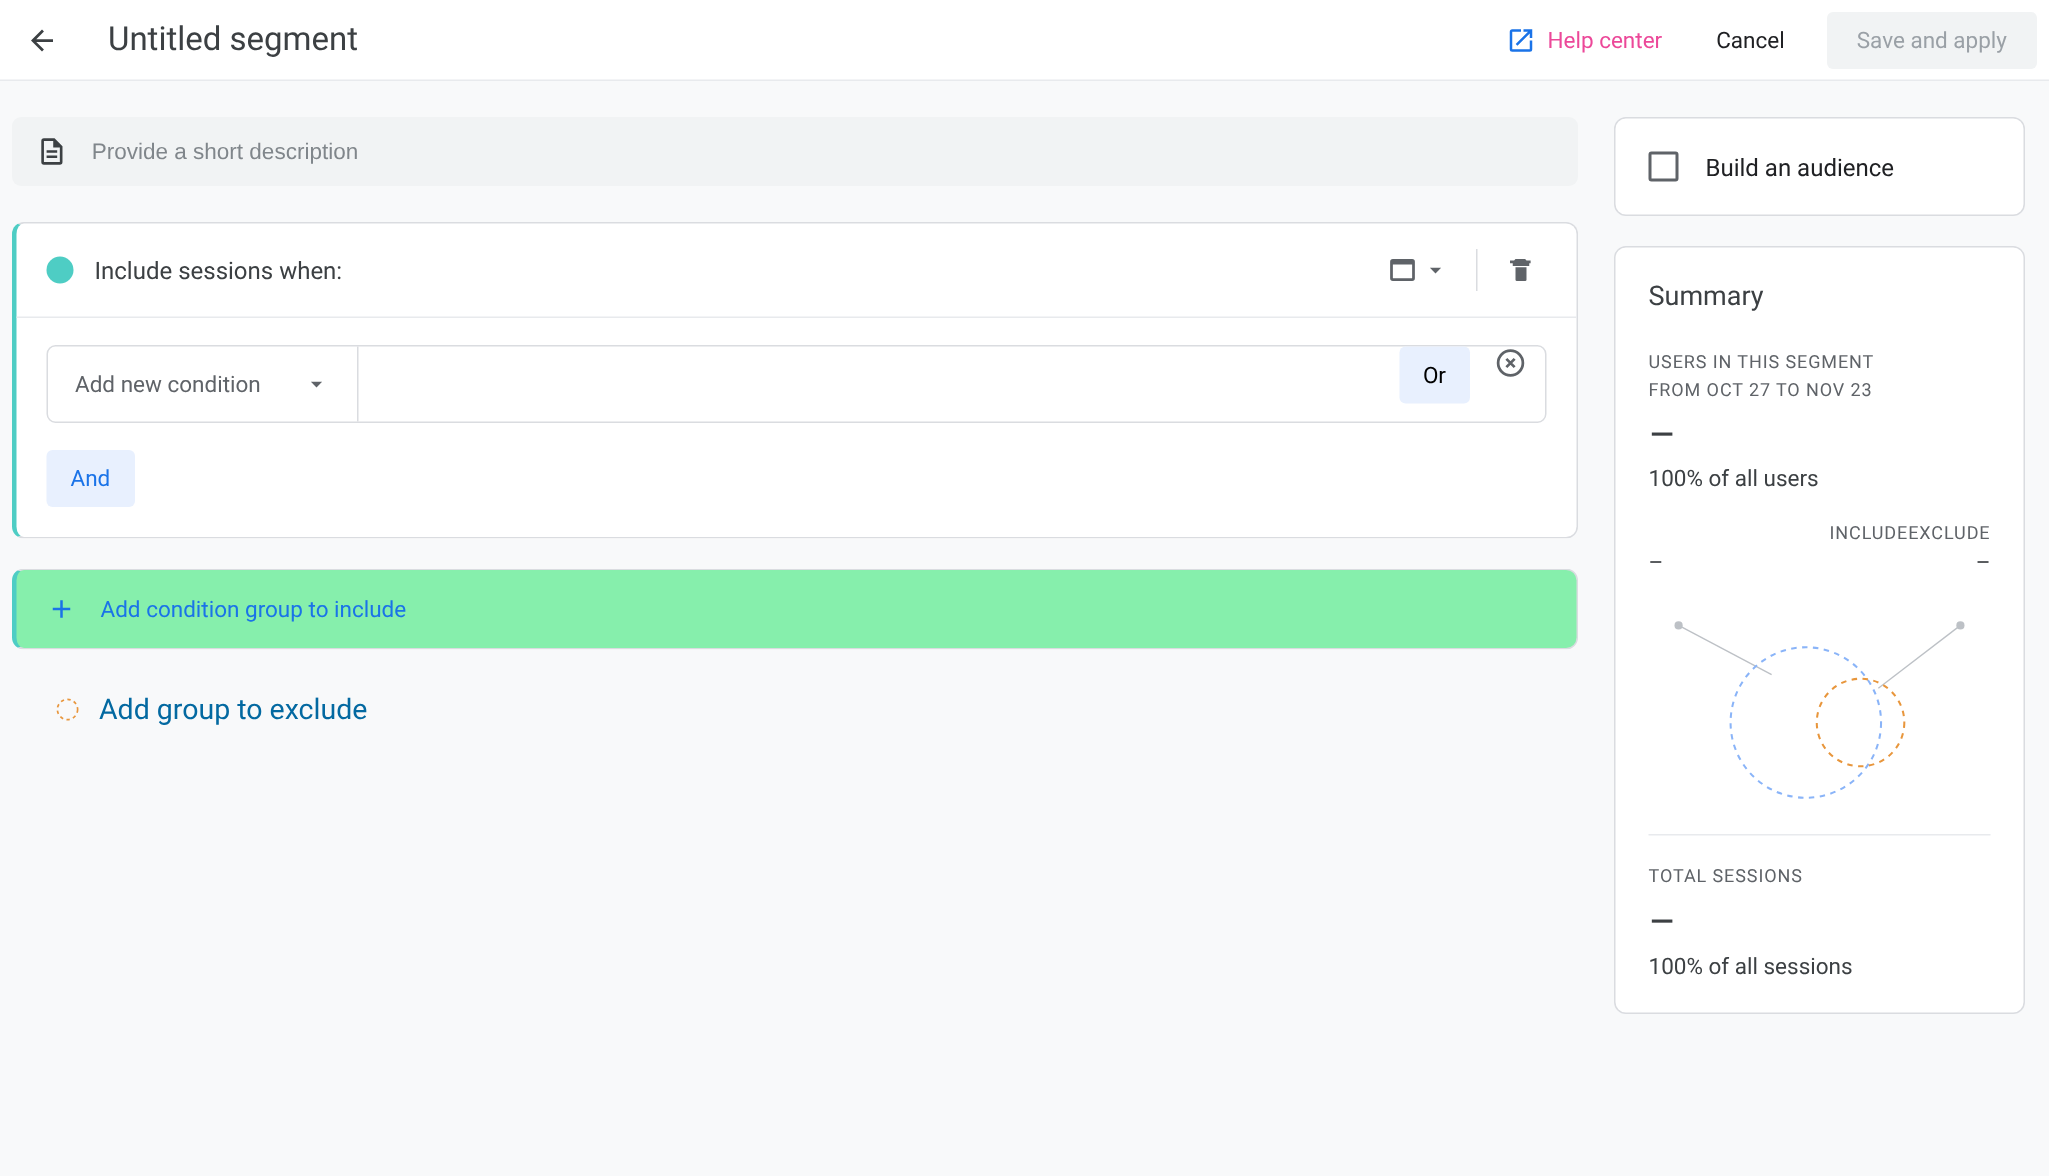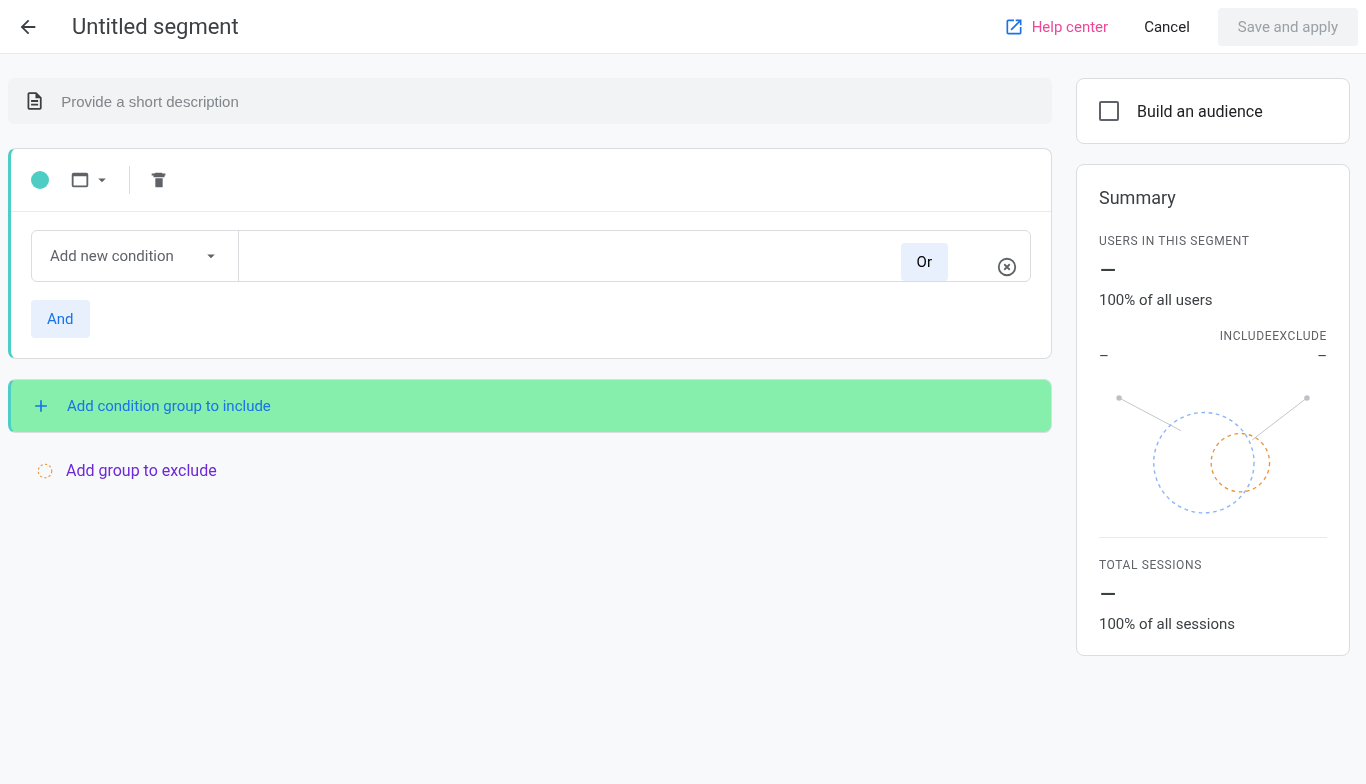--- a/index.html
+++ b/index.html
@@ -126,24 +126,23 @@
 }
 .header-divider {
   width: 1px;
   height: 28px;
   background: #dadce0;
   margin: 0 12px;
 }
 .card-body { padding: 18px 20px 20px; }
 .cond-row {
   display: flex;
-  align-items: flex-end;
+  align-items: flex-start;
   border: 1px solid #dadce0;
   border-radius: 6px;
-  gap: 32px;
 }
 .add-cond {
   display: flex;
   align-items: center;
   padding: 16px 18px;
   color: #5f6368;
   cursor: pointer;
   font-size: 15px;
   border-right: 1px solid #dadce0;
 }
@@ -183,22 +182,22 @@
   align-items: center;
   color: #1a73e8;
   font-size: 15px;
   cursor: pointer;
   margin-bottom: 28px;
 }
 .add-group-card svg { margin-right: 16px; }
 .exclude-link {
   display: flex;
   align-items: center;
-  color: #6d28d9;
-  font-size: 16px;
+  color: #0369a1;
+  font-size: 19px;
   cursor: pointer;
   padding-left: 28px;
 }
 .exclude-circle {
   width: 18px;
   height: 18px;
   margin-right: 12px;
 }
 .side-card {
   background: #fff;
@@ -299,20 +298,21 @@
     <div class="desc-bar">
       <svg width="22" height="22" viewBox="0 0 24 24" fill="#3c4043">
           <path d="M14 2H6a2 2 0 00-2 2v16a2 2 0 002 2h12a2 2 0 002-2V8l-6-6zm4 18H6V4h7v5h5v11zM8 15h8v2H8v-2zm0-4h8v2H8v-2z"></path>
         </svg>
       <input class="desc-input" placeholder="Provide a short description" style="">
     </div>
 
     <div class="card">
       <div class="card-header">
         <div class="teal-dot"></div>
+        <div class="card-title">Include sessions when:</div>
         <div class="icon-btn">
           <svg width="22" height="22" viewBox="0 0 24 24" fill="#5f6368">
               <path d="M19 4H5a2 2 0 00-2 2v12a2 2 0 002 2h14a2 2 0 002-2V6a2 2 0 00-2-2zm0 14H5V8h14v10z"></path>
             </svg>
           <svg width="18" height="18" viewBox="0 0 24 24" fill="#5f6368" style="margin-left:2px">
               <path d="M7 10l5 5 5-5z"></path>
             </svg>
         </div>
         <div class="header-divider"></div>
         <div class="icon-btn">
@@ -364,20 +364,21 @@
       <label class="build-audience">
         <span class="checkbox"></span>
         <span>Build an audience</span>
       </label>
     </div>
 
     <div class="side-card">
       <div class="summary-title">Summary</div>
 
       <div class="summary-label">USERS IN THIS SEGMENT</div>
+      <div class="summary-label">FROM OCT 27 TO NOV 23</div>
       <div class="dash-val">–</div>
       <div class="pct-text">100% of all users</div>
 
       <div class="inc-exc-row">
         <span>INCLUDE</span>
         <span>EXCLUDE</span>
       </div>
       <div class="dash-row">
         <span>–</span>
         <span>–</span>

